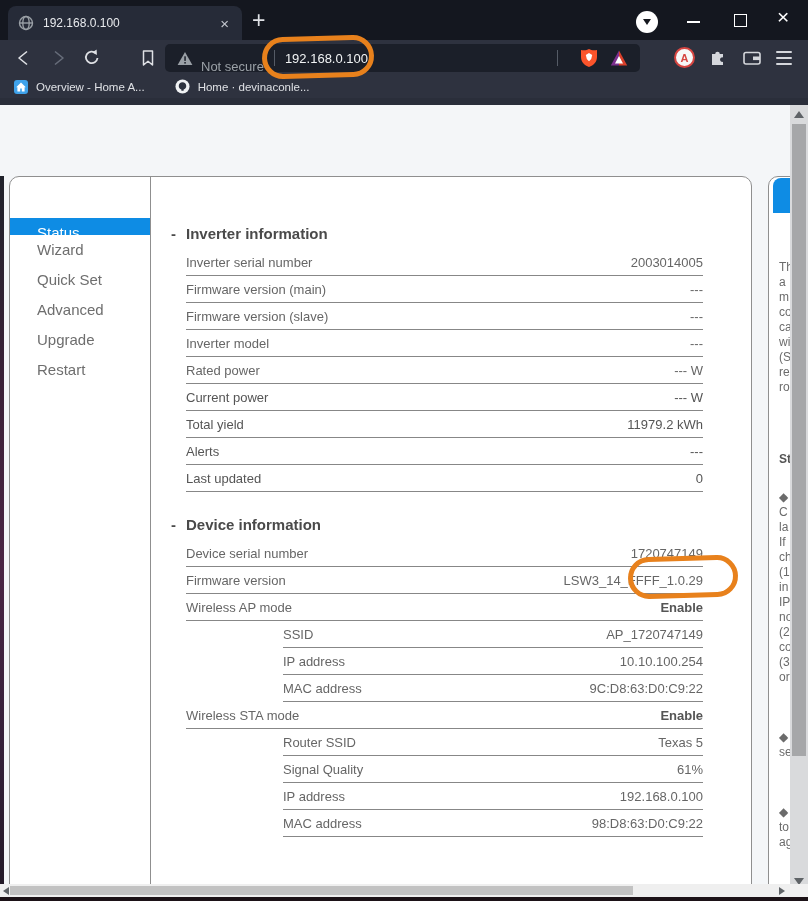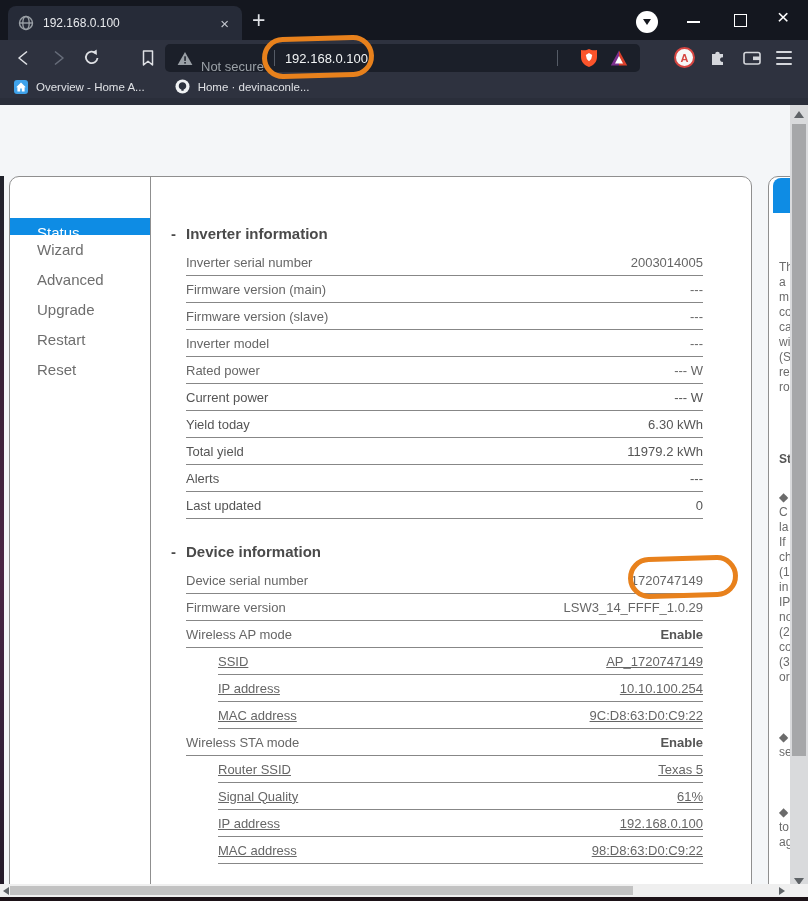--- a/index.html
+++ b/index.html
@@ -56,21 +56,21 @@
 
   .content { position:absolute; left:176px; top:0; width:517px; }
   .section-title { position:relative; height:20px; font-size:15px; font-weight:bold; color:#4a4a4a; }
   .section-title .dash { position:absolute; left:-15px; top:0; font-weight:bold; }
   .st-1 { margin-top:48px; } .st-2 { margin-top:24px; }
   .rows { margin-top:4px; }
   .row { height:27px; display:flex; align-items:center; justify-content:space-between;
          border-bottom:1px solid #878787; font-size:13px; color:#666; }
   .row.bold { font-weight:normal; color:#555; }
   .row.vbold .val { font-weight:bold; color:#555; }
-  .row.indent { margin-left:32px;text-decoration:underline; }
+  .row.indent { margin-left:97px; }
   .lbl { white-space:nowrap; } .val { white-space:nowrap; }
 
   .help-panel { position:absolute; left:768px; top:71px; width:45px; height:740px; background:#fff;
                 border:1px solid #8f8f8f; border-radius:10px 0 0 0; }
   .help-tab { position:absolute; left:773px; top:73px; width:35px; height:35px; background:#0e8ce4;
               border-radius:8px 8px 0 0; }
   .help-text { position:absolute; left:779px; top:140px; width:24px; font-size:12px; line-height:15px;
                color:#6b6b6b; white-space:pre-line; overflow:hidden; }
   .help-h { font-weight:bold; color:#555; margin-top:42px; }
   .hp2 { margin-top:8px; } .hp3 { margin-top:30px; } .hp4 { margin-top:30px; }
@@ -196,24 +196,24 @@
   <div class="strip"></div>
 
   <div class="page">
     <div class="left-edge"></div>
 
     <div class="main-panel">
       <div class="side-divider"></div>
       <div class="menu">
         <div class="menu-item active">Status</div>
         <div class="menu-item">Wizard</div>
+        <div class="menu-item">Quick Set</div>
         <div class="menu-item">Advanced</div>
         <div class="menu-item">Upgrade</div>
         <div class="menu-item">Restart</div>
-        <div class="menu-item">Reset</div>
       </div>
 
       <div class="content">
 
         <div class="section-title st-1">
           <span class="dash">-</span>
           <span>Inverter information</span>
         </div>
         <div class="rows">
           <div class="row">
@@ -232,24 +232,20 @@
               <span class="lbl">Inverter model</span>
               <span class="val">---</span>
             </div>
           <div class="row">
               <span class="lbl">Rated power</span>
               <span class="val">--- W</span>
             </div>
           <div class="row bold">
               <span class="lbl">Current power</span>
               <span class="val">--- W</span>
-            </div>
-          <div class="row bold">
-              <span class="lbl">Yield today</span>
-              <span class="val">6.30 kWh</span>
             </div>
           <div class="row bold">
               <span class="lbl">Total yield</span>
               <span class="val">11979.2 kWh</span>
             </div>
           <div class="row bold">
               <span class="lbl">Alerts</span>
               <span class="val">---</span>
             </div>
           <div class="row bold">

